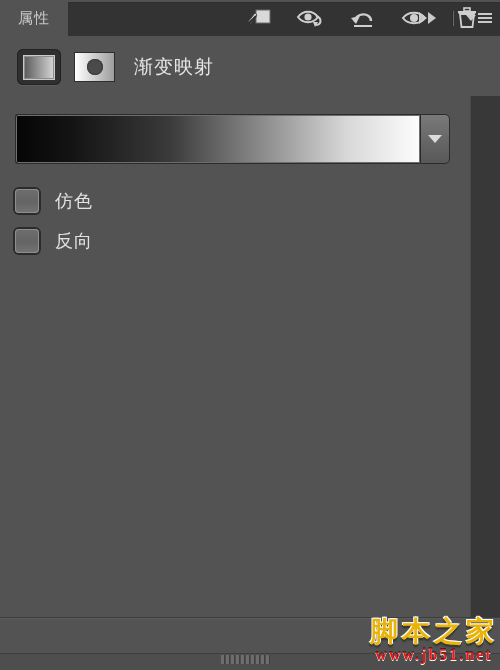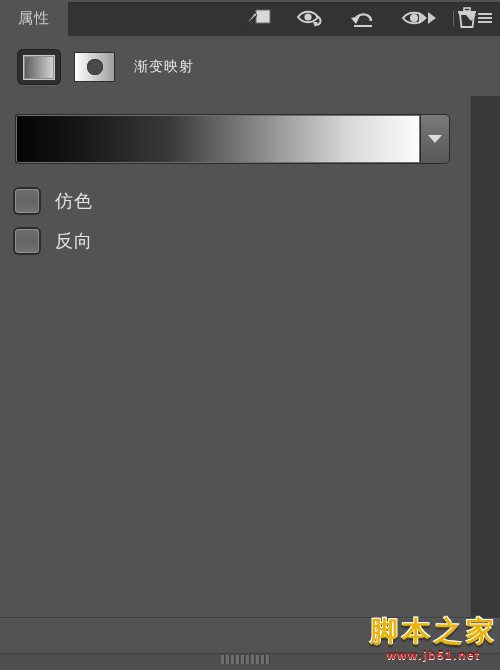--- a/index.html
+++ b/index.html
@@ -113,21 +113,21 @@
   }
   .preset-dot {
     width: 16px; height: 16px;
     border-radius: 50%;
     background: #4a4a4a;
     box-shadow: inset 0 0 0 1px #3a3a3a;
   }
   .title-text {
     margin-left: 20px;
     color: #e6e6e6;
-    font-size: 14px;
+    font-size: 19px;
     letter-spacing: 1px;
   }
 
   
   .body {
     position: absolute;
     left: 0; top: 96px;
     width: 470px; height: 521px;
     background: #535353;
   }
@@ -252,26 +252,26 @@
     color: #eab308;
     letter-spacing: 4px;
     line-height: 32px;
     font-family: "DejaVu Serif", "Liberation Serif", serif;
     text-shadow:
       -1px -1px 0 #ffffff, 1px -1px 0 #ffffff,
       -1px 1px 0 #3a3a3a, 1px 1px 0 #3a3a3a,
       0 2px 2px rgba(0,0,0,.5);
   }
   .wm-sub {
-    font-size: 11px;
+    font-size: 16px;
     font-weight: bold;
     color: #e01b1b;
     letter-spacing: 2px;
     line-height: 14px;
-    font-family: Liberation Sans, sans-serif;
+    font-family: Liberation Serif, serif;
     text-shadow: 0 1px 0 #ffffff, 0 -1px 0 #2a2a2a;
   }
 </style>
 </head>
 <body>
 
 <div class="panel">
 
   <div class="tab-bar">
     <div class="tab-strip-bg"></div>

